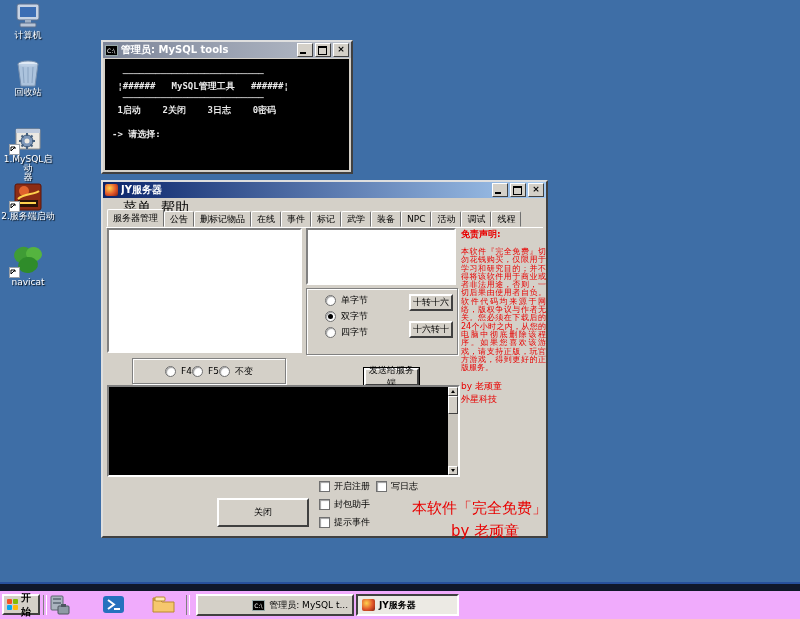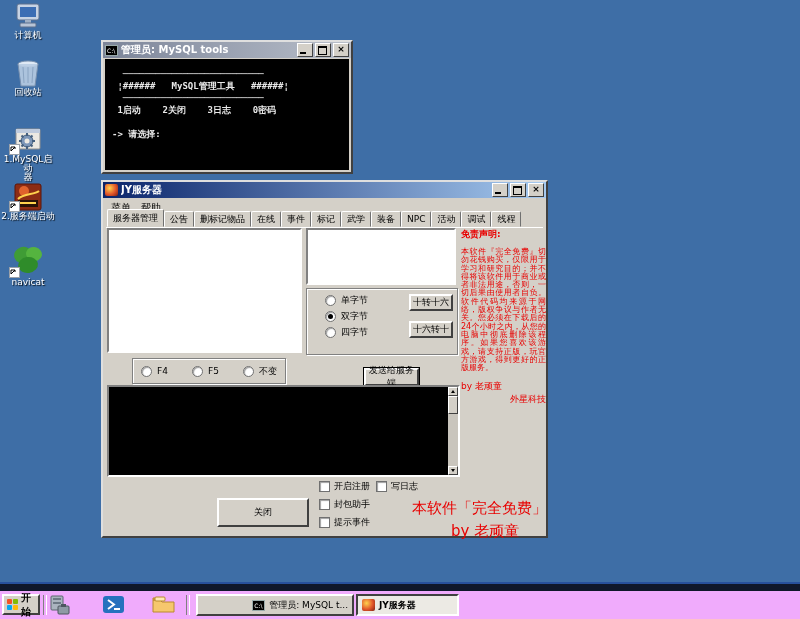--- a/index.html
+++ b/index.html
@@ -29,21 +29,21 @@
   .sc-badge svg{display:block;}
   
   #cmd{left:101px;top:40px;width:252px;height:134px;}
   .cmd-screen{position:absolute;left:2px;right:2px;top:17px;bottom:2px;background:#000;overflow:hidden;
       color:#e8e8e8;font-family:"DejaVu Sans Mono","Liberation Mono",monospace;font-weight:bold;font-size:9px;}
   .cmd-lines{padding:9px 0 0 7px;}
   .cmd-line{min-height:12px;line-height:12px;white-space:pre;}
   .cmd-ico{width:13px;height:11px;background:#000;border:1px solid #9aa;color:#fff;font-size:6px;line-height:10px;text-align:left;padding-left:1px;box-sizing:border-box;}
   
   #jy{left:101px;top:180px;width:447px;height:358px;}
-  .menubar{position:absolute;left:2px;top:19px;height:14px;display:flex;gap:10px;padding-left:6px;font-size:10px;align-items:center;}
+  .menubar{position:absolute;left:14px;top:19px;height:14px;display:flex;gap:10px;padding-left:6px;font-size:14px;align-items:center;}
   .menu-item{white-space:nowrap;}
   .tabstrip{position:absolute;left:4px;top:29px;right:4px;height:16px;display:flex;align-items:flex-end;}
   .tab{height:14px;line-height:14px;padding:0 5px;font-size:9px;background:#d4d0c8;white-space:nowrap;
        border:1px solid;border-color:#fff #707070 #d4d0c8 #fff;border-radius:2px 2px 0 0;}
   .tab.active{height:16px;line-height:16px;position:relative;z-index:2;border-bottom:1px solid #d4d0c8;}
   .panel-line{position:absolute;left:3px;right:3px;top:45px;height:1px;background:#fff;}
   .listbox{position:absolute;left:4px;top:46px;width:195px;height:125px;box-sizing:border-box;}
   .textbox{position:absolute;left:203px;top:46px;width:150px;height:57px;box-sizing:border-box;}
   .groupbox{position:absolute;border:1px solid #808080;box-shadow:1px 1px 0 #fff, inset 1px 1px 0 #fff;}
   #grp-bytes{left:203px;top:106px;width:150px;height:65px;}
@@ -52,21 +52,21 @@
   .rcircle{width:9px;height:9px;border-radius:50%;background:#fff;border:1px solid #707070;
            box-shadow:inset 1px 1px 1px #a0a0a0;position:relative;flex:0 0 auto;}
   .rdot{display:none;position:absolute;left:2px;top:2px;width:5px;height:5px;border-radius:50%;background:#000;}
   .radio-opt.selected .rdot{display:block;}
   .rlabel,.clabel{font-size:9px;white-space:nowrap;}
   .btn{background:#d4d0c8;border:2px solid;border-color:#fff #404040 #404040 #fff;
        text-align:center;font-size:9px;box-sizing:border-box;position:absolute;display:flex;align-items:center;justify-content:center;}
   #btn-d2h{left:102px;top:5px;width:44px;height:17px;}
   #btn-h2d{left:102px;top:32px;width:44px;height:17px;}
   #grp-fkey{left:29px;top:176px;width:152px;height:24px;}
-  .fkey-radios{display:flex;justify-content:space-between;align-items:center;height:100%;padding:0 8px;}
+  .fkey-radios{display:flex;justify-content:center;align-items:center;height:100%;padding:0 8px;}
   .fkey-radios .radio-opt{margin-bottom:0;}
   #btn-send{left:261px;top:186px;width:55px;height:18px;box-shadow:0 0 0 1px #000;}
   .logbox{position:absolute;left:4px;top:203px;width:353px;height:92px;background:#000;
           border:2px solid;border-color:#808080 #fff #fff #808080;box-sizing:border-box;overflow:hidden;}
   .log-text{position:absolute;left:2px;top:1px;right:12px;bottom:0;}
   .log-line{font-size:8px;line-height:8.4px;white-space:nowrap;font-weight:bold;}
   .vscroll{position:absolute;right:0;top:0;bottom:0;width:10px;background:#c9c5bd;}
   .varrow{position:absolute;left:0;width:10px;height:9px;background:#d4d0c8;border:1px solid;border-color:#fff #404040 #404040 #fff;box-sizing:border-box;}
   .varrow.up{top:0;} .varrow.down{bottom:0;}
   .tri-up{position:absolute;left:2px;top:2px;width:0;height:0;border-left:2px solid transparent;border-right:2px solid transparent;border-bottom:3px solid #000;}
@@ -74,21 +74,21 @@
   .vthumb{position:absolute;left:0;top:9px;width:10px;height:18px;background:#d4d0c8;border:1px solid;border-color:#fff #404040 #404040 #fff;box-sizing:border-box;}
   .checkrow{position:absolute;display:flex;align-items:center;gap:4px;height:10px;}
   .cbox{width:9px;height:9px;background:#fff;border:1px solid #707070;box-shadow:inset 1px 1px 1px #a0a0a0;flex:0 0 auto;}
   .redtext{position:absolute;color:#e80000;font-size:15px;white-space:nowrap;margin-left:40px;}
   #btn-started{left:16px;top:316px;width:93px;height:29px;color:#808080;text-shadow:1px 1px 0 #fff;}
   #btn-close{left:114px;top:316px;width:92px;height:29px;}
   .disclaimer{position:absolute;left:358px;top:46px;width:85px;color:#e80000;}
   .disc-title{font-size:9px;font-weight:bold;}
   .disc-body{margin-top:7px;font-size:8px;line-height:8.3px;word-break:break-all;text-align:justify;}
   .disc-by{margin-top:8px;font-size:9px;}
-  .disc-co{font-size:9px;text-align:right;}
+  .disc-co{font-size:9px;}
   
   #taskbar{position:absolute;left:0;right:0;bottom:0;height:28px;background:#f0abfc;
            border-top:7px solid #0f172a;box-shadow:0 -2px 0 #27509b;}
   .tb-sep{position:absolute;top:4px;width:2px;height:20px;border-left:1px solid #808080;border-right:1px solid #fff;}
   #startbtn{position:absolute;left:2px;top:3px;width:38px;height:21px;display:flex;align-items:center;gap:3px;padding-left:3px;box-sizing:border-box;
             background:#d4d0c8;border:2px solid;border-color:#fff #404040 #404040 #fff;}
   .winflag{width:11px;height:11px;display:grid;grid-template-columns:5px 5px;grid-template-rows:5px 5px;gap:1px;}
   .winflag i{display:block;border-radius:1px;}
   .start-lbl{font-weight:bold;font-size:10px;}
   .ql{position:absolute;top:3px;width:26px;height:23px;display:flex;align-items:center;justify-content:center;}

